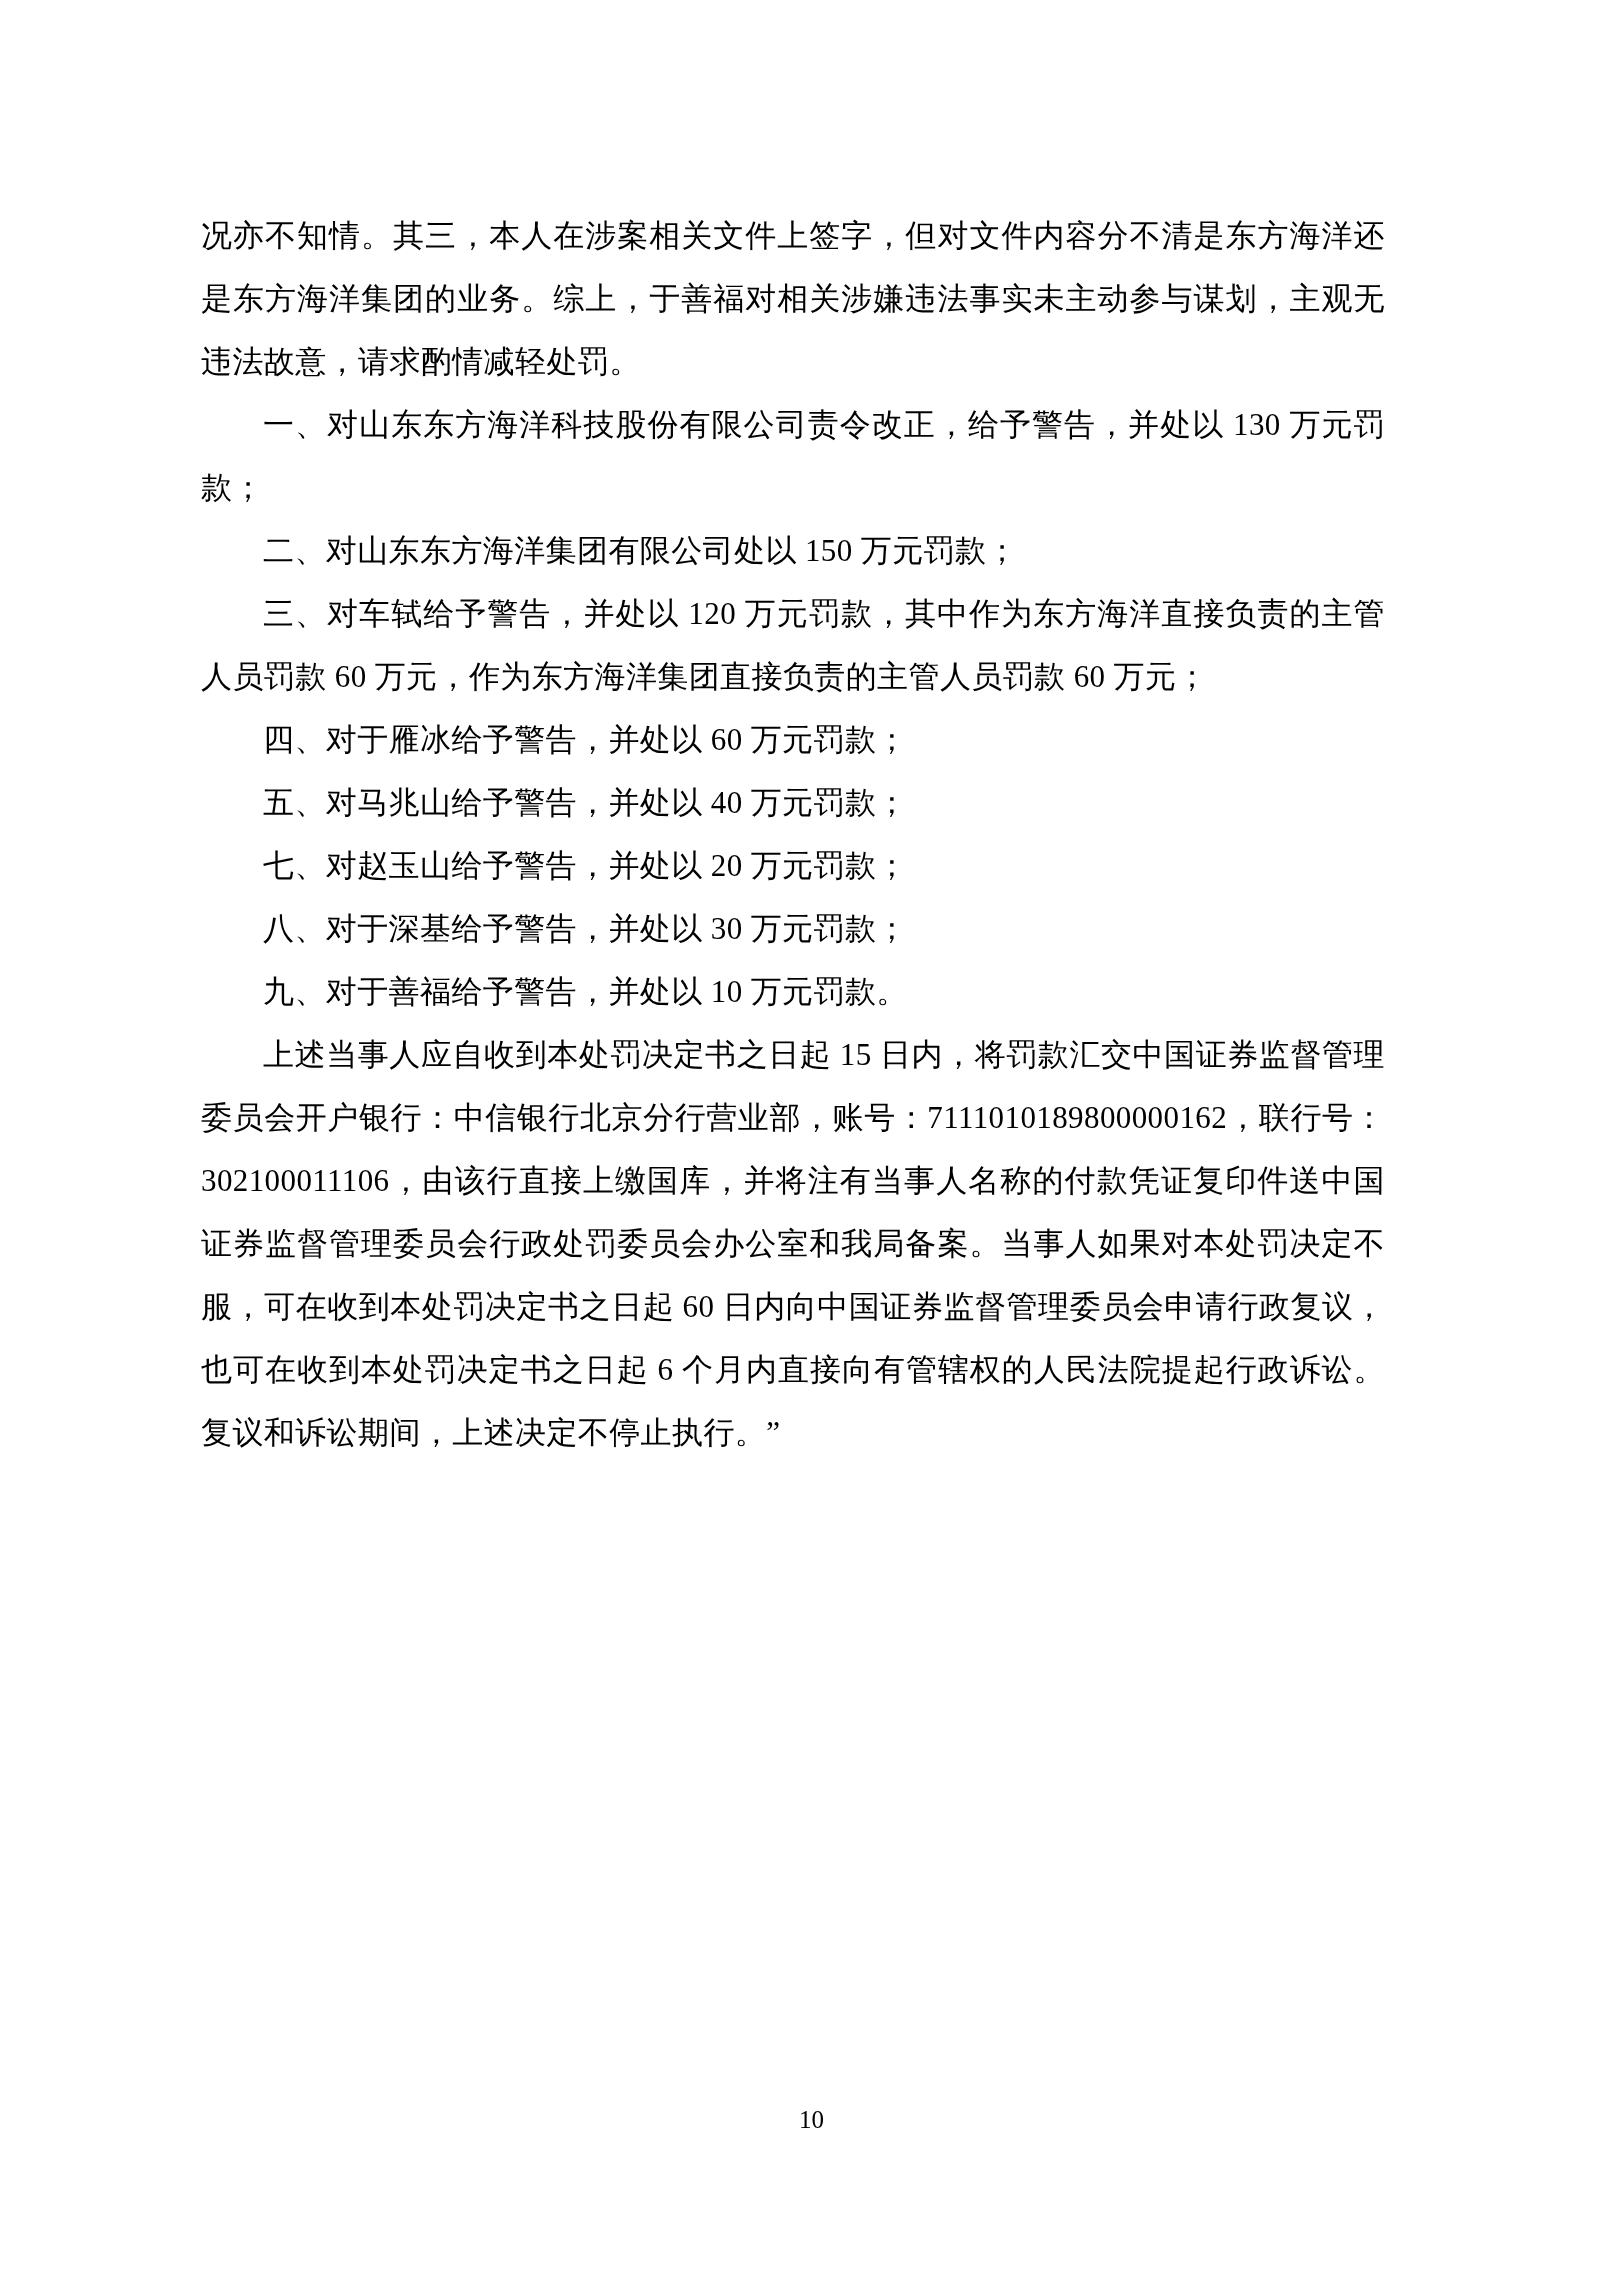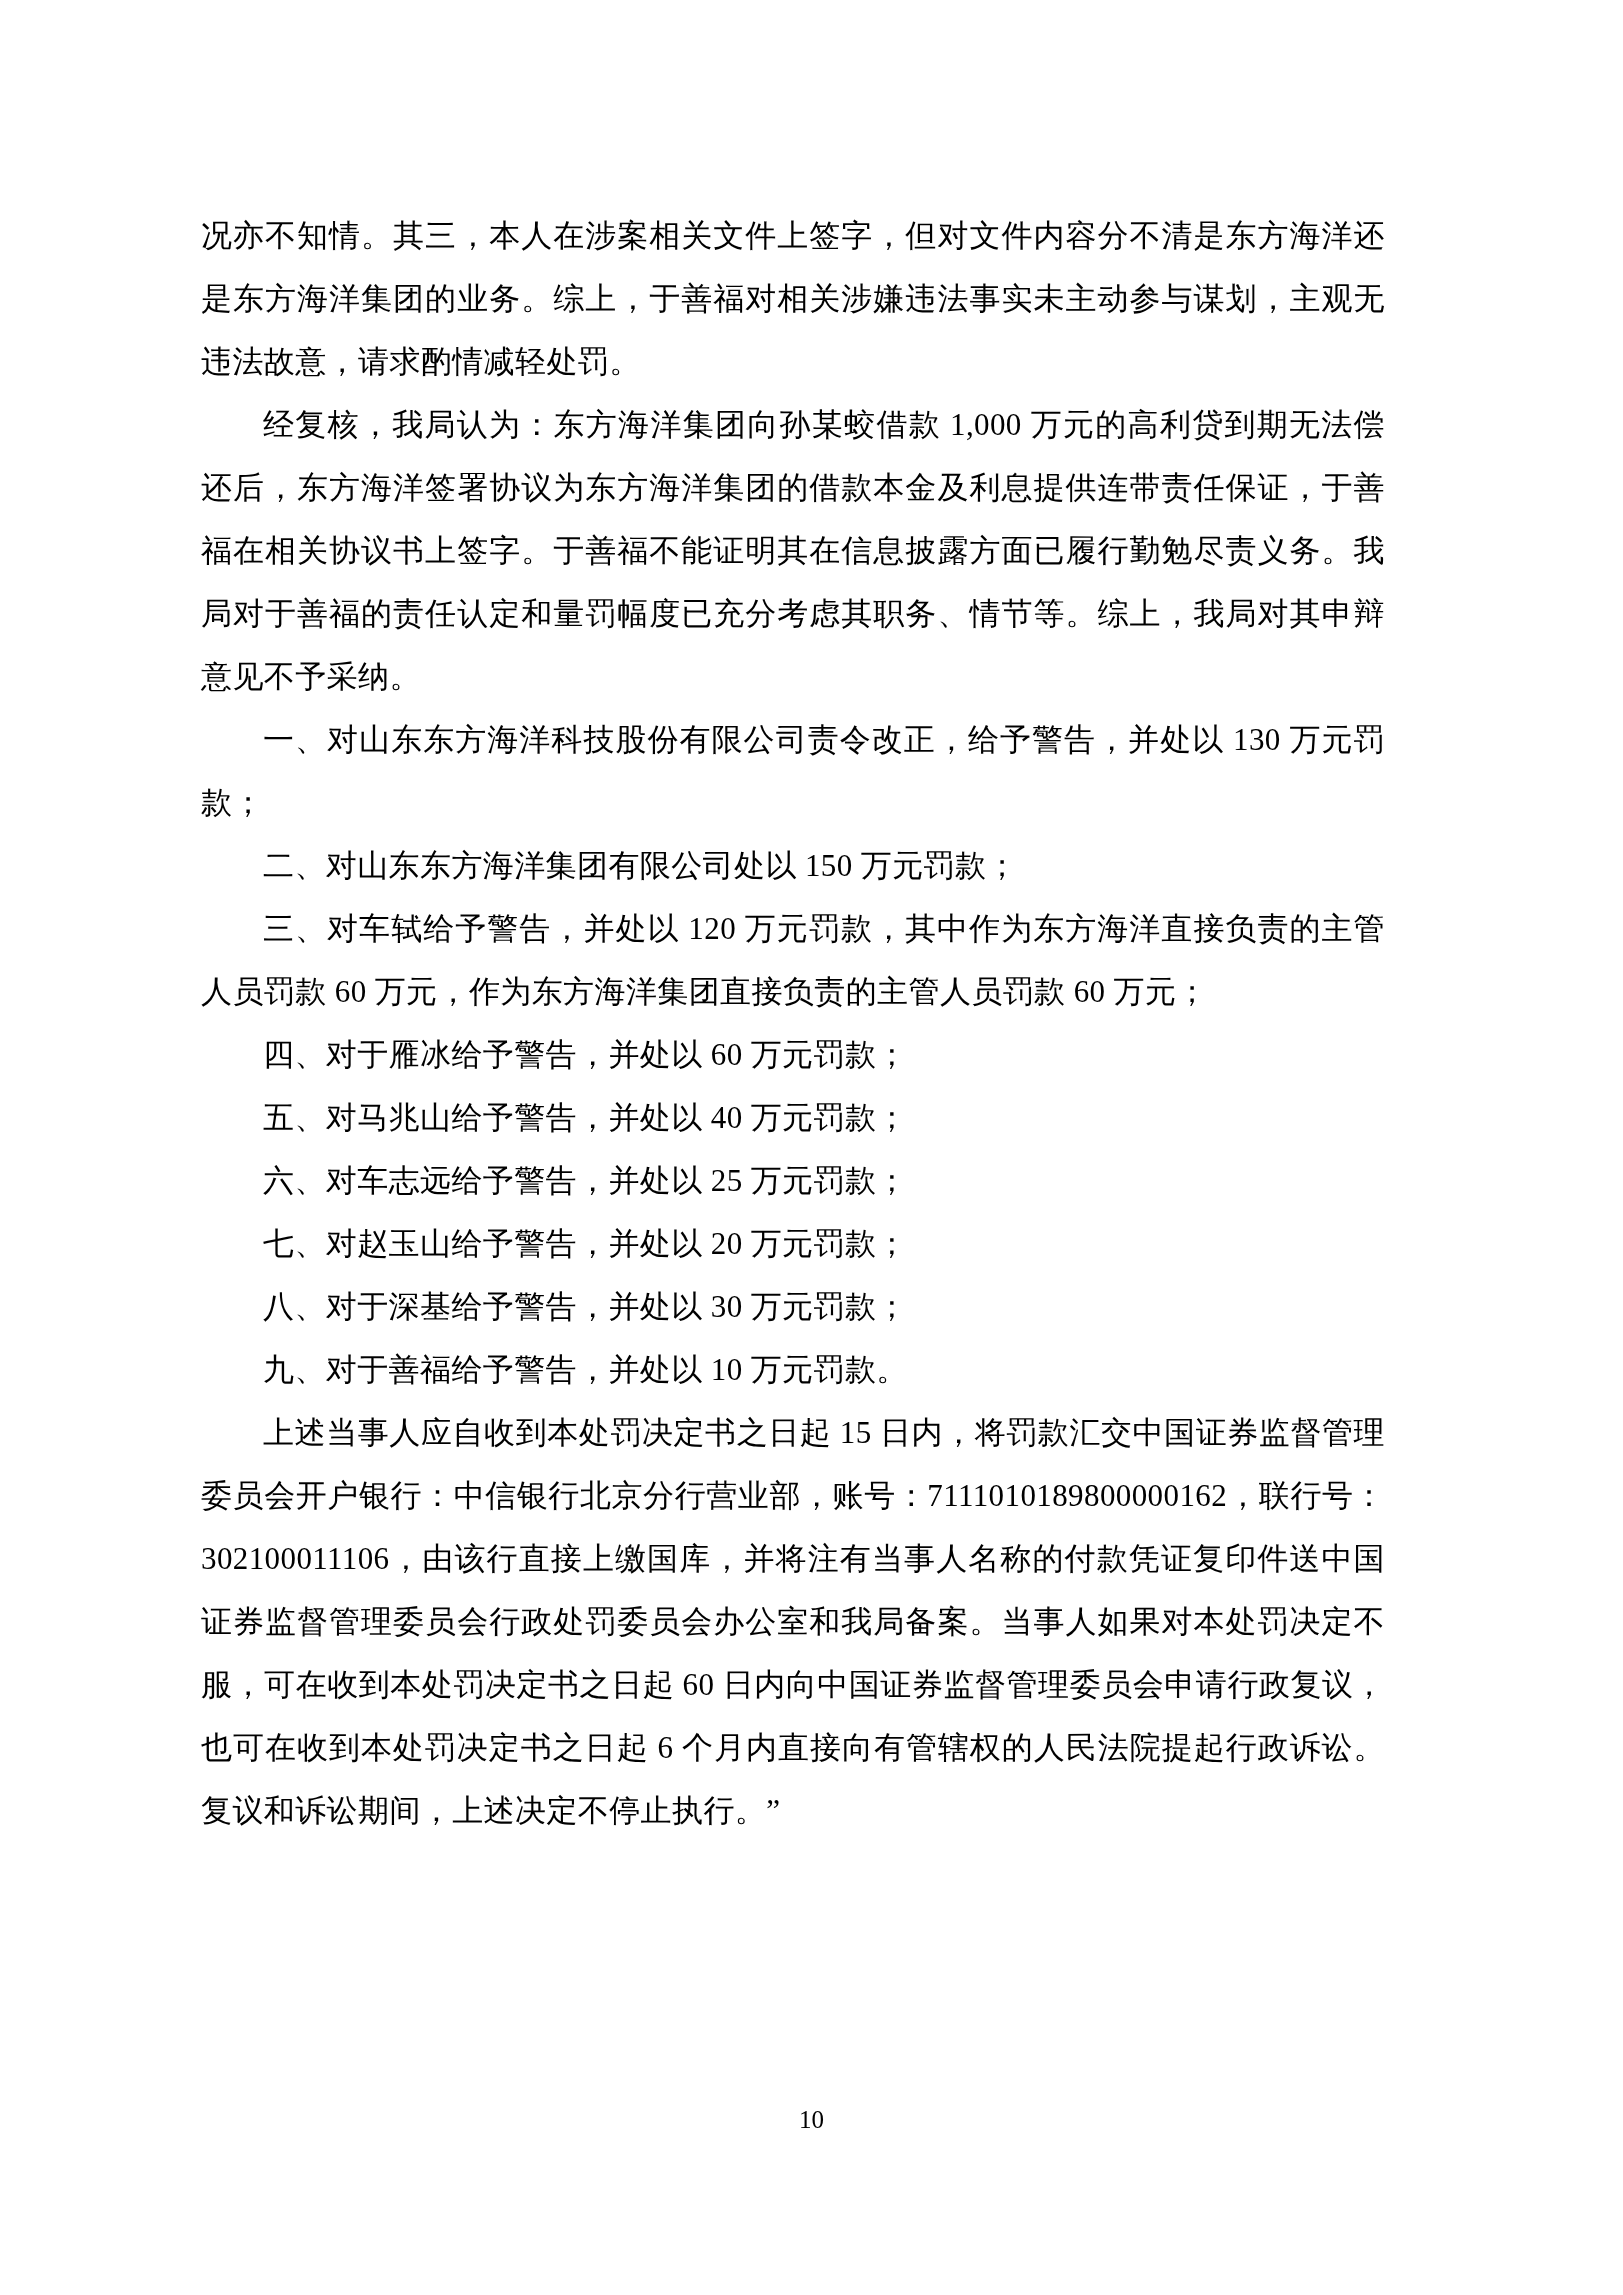--- a/index.html
+++ b/index.html
@@ -44,27 +44,25 @@
     line-height: 30px;
     color: #000000;
   }
 </style>
 </head>
 <body>
 
 <div class="page">
   <div class="text-body">
     <p>况亦不知情。其三，本人在涉案相关文件上签字，但对文件内容分不清是东方海洋还是东方海洋集团的业务。综上，于善福对相关涉嫌违法事实未主动参与谋划，主观无违法故意，请求酌情减轻处罚。</p>
-    <p class="indent">经复核，我局认为：东方海洋集团向孙某蛟借款 1,000 万元的高利贷到期无法偿还后，东方海洋签署协议为东方海洋集团的借款本金及利息提供连带责任保证，于善福在相关协议书上签字。于善福不能证明其在信息披露方面已履行勤勉尽责义务。我局对于善福的责任认定和量罚幅度已充分考虑其职务、情节等。综上，我局对其申辩意见不予采纳。</p>
     <p class="indent">一、对山东东方海洋科技股份有限公司责令改正，给予警告，并处以 130 万元罚款；</p>
     <p class="indent">二、对山东东方海洋集团有限公司处以 150 万元罚款；</p>
     <p class="indent">三、对车轼给予警告，并处以 120 万元罚款，其中作为东方海洋直接负责的主管人员罚款 60 万元，作为东方海洋集团直接负责的主管人员罚款 60 万元；</p>
     <p class="indent">四、对于雁冰给予警告，并处以 60 万元罚款；</p>
     <p class="indent">五、对马兆山给予警告，并处以 40 万元罚款；</p>
-    <p class="indent">六、对车志远给予警告，并处以 25 万元罚款；</p>
     <p class="indent">七、对赵玉山给予警告，并处以 20 万元罚款；</p>
     <p class="indent">八、对于深基给予警告，并处以 30 万元罚款；</p>
     <p class="indent">九、对于善福给予警告，并处以 10 万元罚款。</p>
     <p class="indent">上述当事人应自收到本处罚决定书之日起 15 日内，将罚款汇交中国证券监督管理委员会开户银行：中信银行北京分行营业部，账号：7111010189800000162，联行号：302100011106，由该行直接上缴国库，并将注有当事人名称的付款凭证复印件送中国证券监督管理委员会行政处罚委员会办公室和我局备案。当事人如果对本处罚决定不服，可在收到本处罚决定书之日起 60 日内向中国证券监督管理委员会申请行政复议，也可在收到本处罚决定书之日起 6 个月内直接向有管辖权的人民法院提起行政诉讼。复议和诉讼期间，上述决定不停止执行。”</p>
   </div>
   <div class="page-footer">10</div>
 </div>
 
 
 </body></html>

